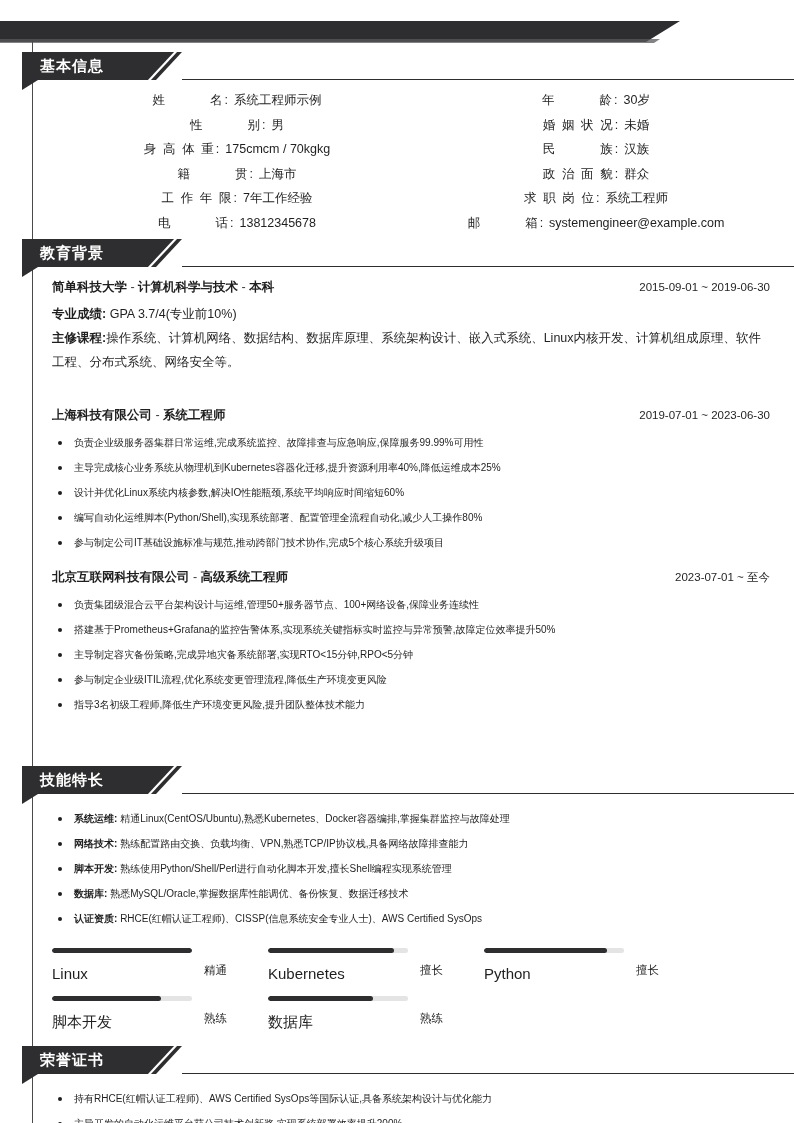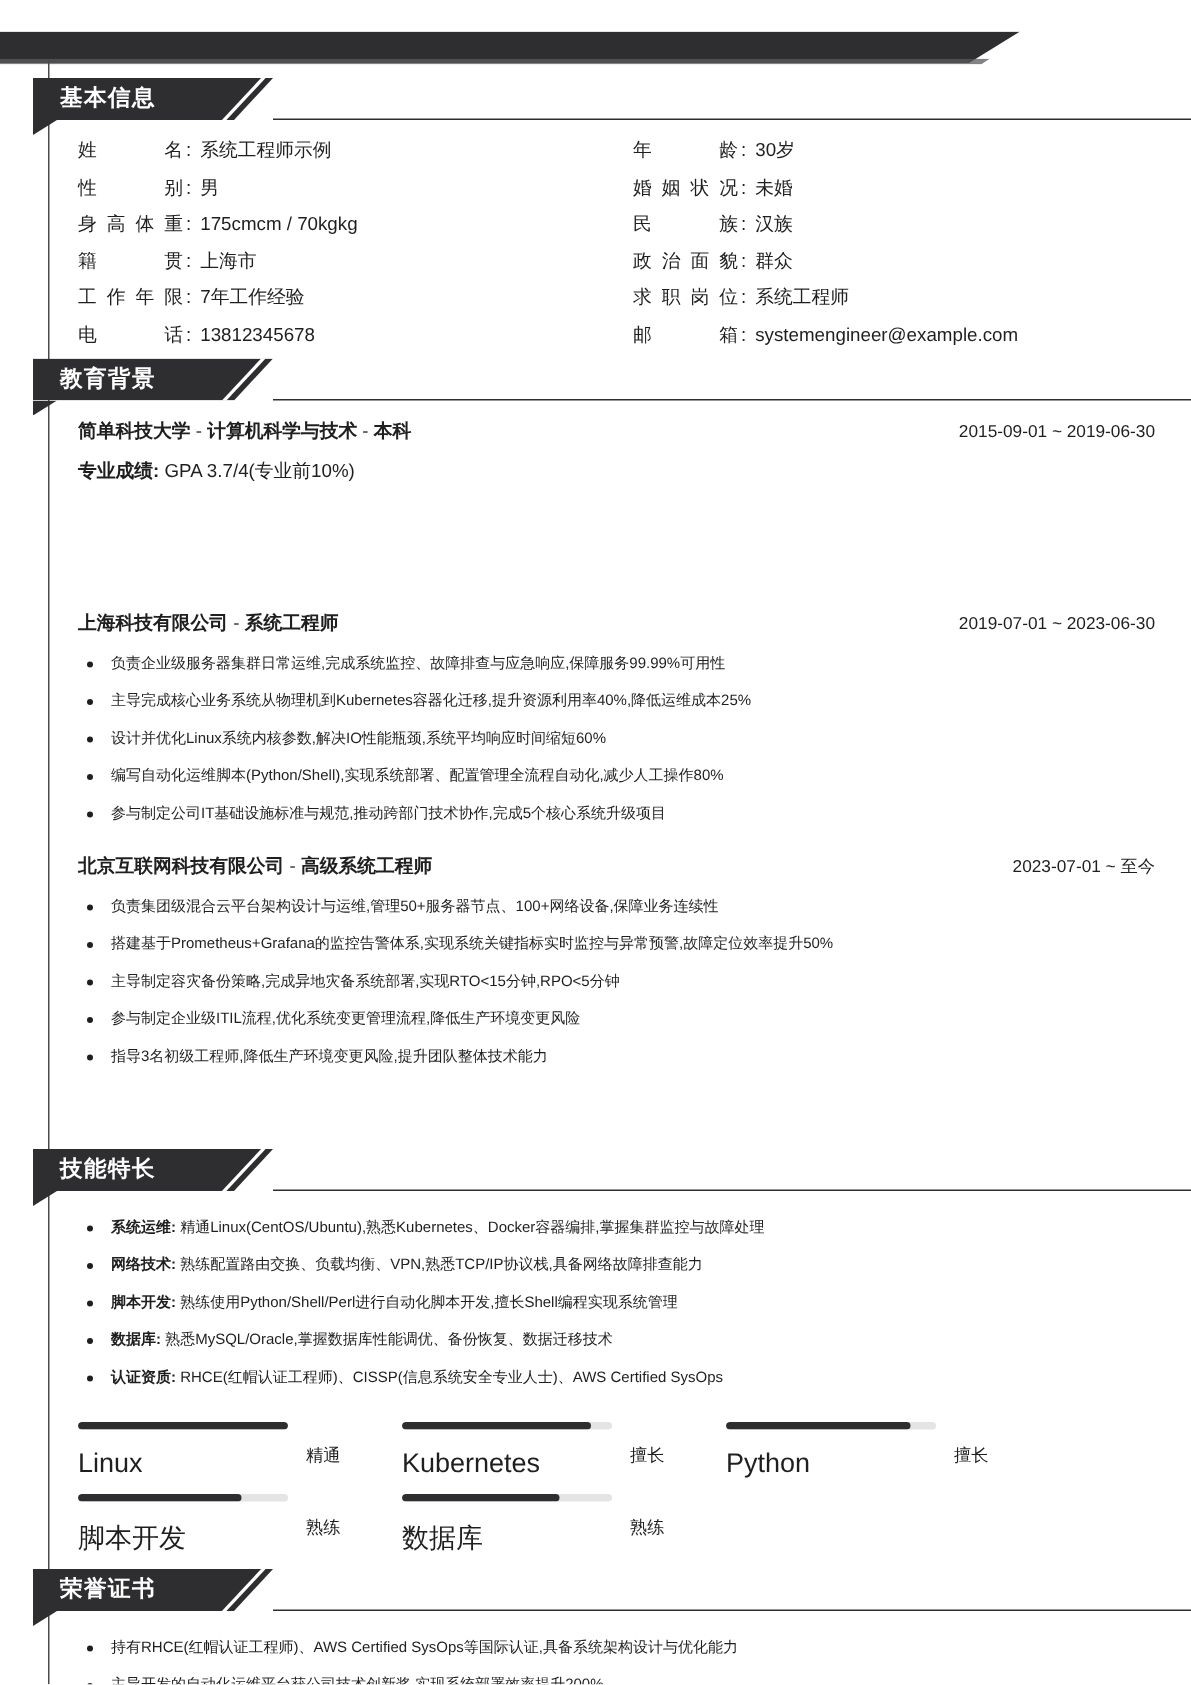--- a/index.html
+++ b/index.html
@@ -136,20 +136,21 @@
     display: grid;
     grid-template-columns: 370px 1fr;
     row-gap: 0px;
   }
   .info-item {
     display: flex;
     align-items: baseline;
     height: 24.5px;
     font-size: 12.5px;
     color: #1f1f1f;
+    justify-content: center;
   }
   .info-label {
     display: inline-block;
     width: 70px;
     text-align: justify;
     text-align-last: justify;
     white-space: nowrap;
   }
   .info-colon { padding: 0 6px 0 2px; }
   .info-value { white-space: nowrap; }
@@ -219,21 +220,21 @@
   }
   .bar-level {
     margin-left: 12px;
     font-size: 11.5px;
     color: #1f1f1f;
     white-space: nowrap;
     margin-top: 40px;
   }
   .bar-name {
     margin-top: 8px;
-    font-size: 18px;
+    font-size: 15px;
     color: #1f1f1f;
   }
 </style>
 </head>
 <body>
 
 <div class="page">
 
   <div class="top-banner">
     <div class="gold"></div>
@@ -338,20 +339,23 @@
       <div class="entry-head">
         <div class="entry-title">
           <span>简单科技大学</span><span class="sep"> - </span><span>计算机科学与技术</span><span class="sep"> - </span><span>本科</span>
         </div>
         <div class="entry-date">2015-09-01 ~ 2019-06-30</div>
       </div>
       <div class="entry-line">
         <b>专业成绩:</b>
         <span>GPA 3.7/4(专业前10%)</span>
       </div>
+      <div class="entry-line">
+        <b>主修课程:</b><span>操作系统、计算机网络、数据结构、数据库原理、系统架构设计、嵌入式系统、Linux内核开发、计算机组成原理、软件工程、分布式系统、网络安全等。</span>
+      </div>
     </div>
   </div>
 
   <div class="section" style="top:401px;">
     <div class="sec-body">
 
       <div>
         <div class="entry-head">
           <div class="entry-title">
             <span>上海科技有限公司</span><span class="sep"> - </span><span>系统工程师</span>

